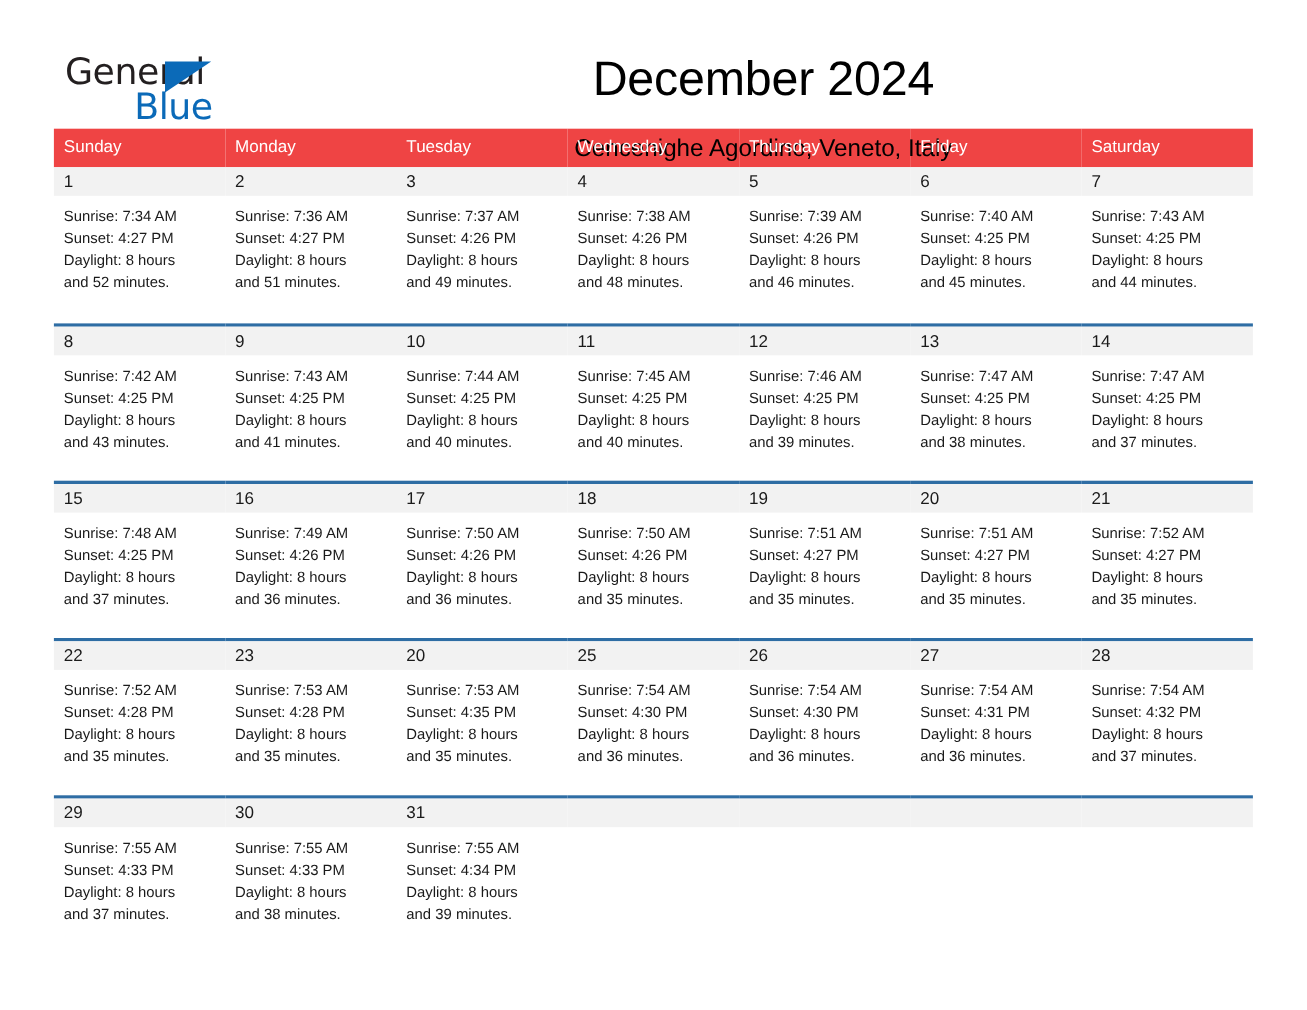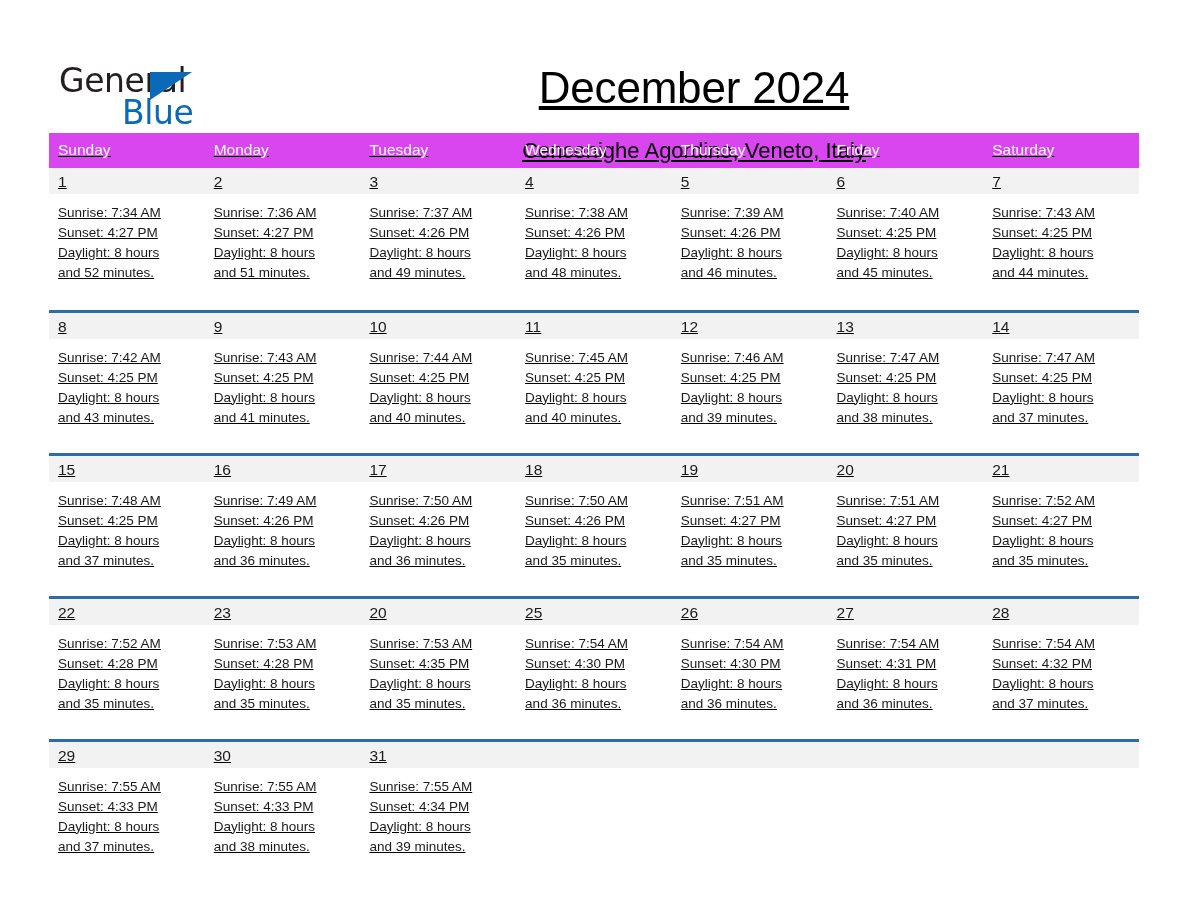--- a/index.html
+++ b/index.html
@@ -12,22 +12,21 @@
     width: 1188px;
     height: 918px;
     font-family: "Liberation Sans", sans-serif;
     color: #000000;
     overflow: hidden;
   }
   .page {
     position: relative;
     width: 1188px;
     height: 918px;
-    padding: 16px 49px;
-    text-decoration: underline;
+    padding: 0 49px;
   }
 
   
   .top {
     display: flex;
     align-items: flex-start;
     justify-content: space-between;
     padding-top: 44px;
     height: 112px;
   }
@@ -89,21 +88,21 @@
   }
 
   
   .calendar {
     margin-top: 5px;
     width: 1090px;
     border-collapse: collapse;
     table-layout: fixed;
   }
   .calendar th {
-    background: #d946ef;
+    background: #ef4444;
     color: #ffffff;
     font-size: 15.5px;
     font-weight: 400;
     text-align: left;
     padding: 8px 0 9px 9px;
     height: 32px;
     border: none;
   }
   .weekrow > td {
     vertical-align: top;

